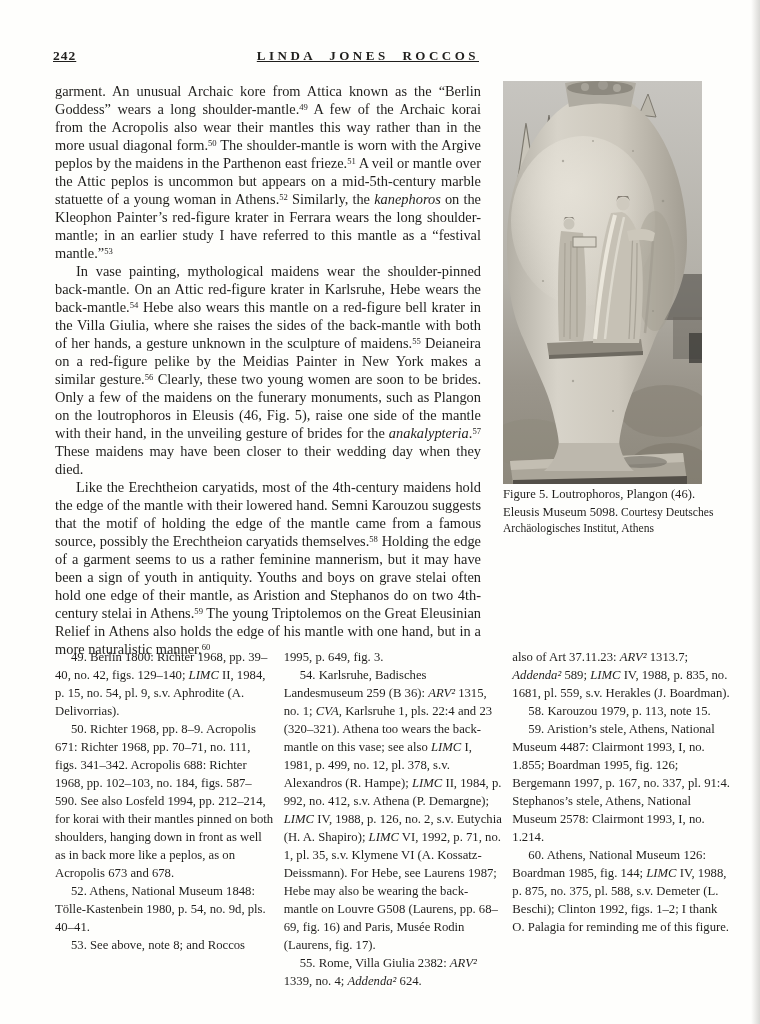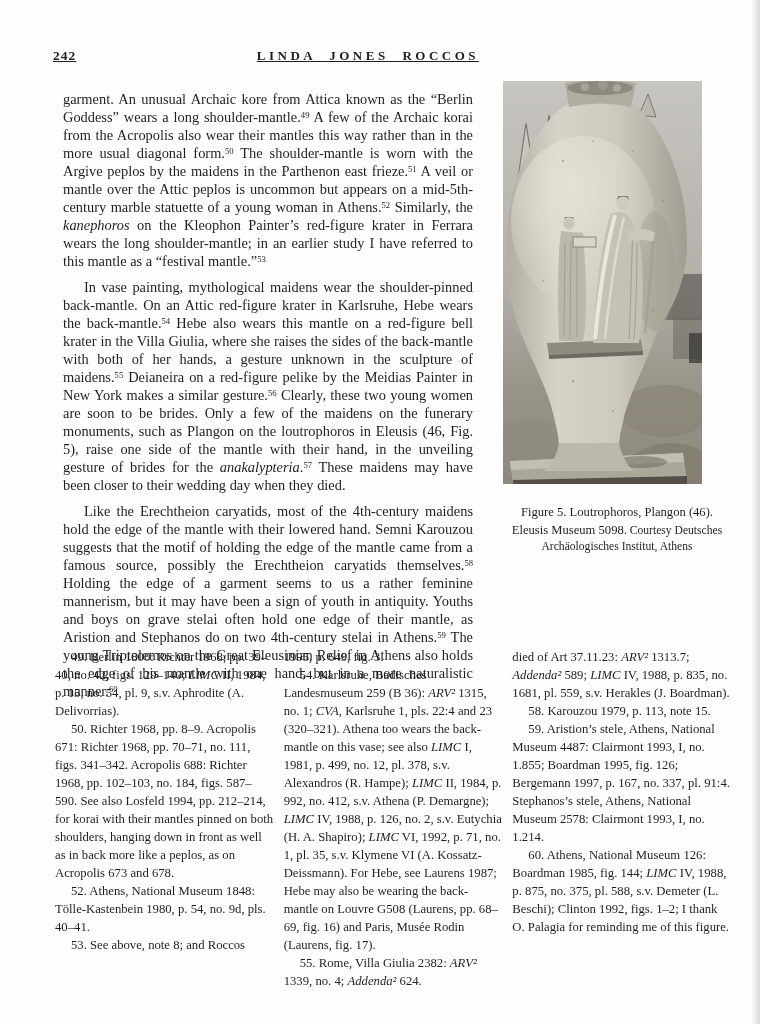--- a/index.html
+++ b/index.html
@@ -5,27 +5,27 @@
   html,body{margin:0;padding:0;background:#e9e9e7;}
   .page{position:relative;width:760px;height:1024px;margin:0 auto;background:#fefefc;
         font-family:"Liberation Serif","DejaVu Serif",serif;color:#201f1d;overflow:hidden;}
   .scan-edge{position:absolute;top:0;right:0;width:9px;height:1024px;
         background:linear-gradient(to right,rgba(120,118,112,0),rgba(120,118,112,0.28));}
   .header{position:absolute;left:53px;top:48px;width:426px;display:flex;
         justify-content:space-between;align-items:center;text-decoration:underline;}
   .pagenum{font-size:13.5px;font-weight:bold;letter-spacing:1px;}
   .runhead{font-size:13px;font-weight:bold;letter-spacing:3.5px;word-spacing:7px;}
   .main{position:absolute;left:55px;top:82px;width:426px;}
-  .bp{margin:8px;font-size:14.4px;line-height:18px;text-align:justify;}
+  .bp{margin:0;font-size:14.4px;line-height:18px;text-align:justify;}
   .bp.ind{text-indent:21px;}
   sup{font-size:0.6em;line-height:0;vertical-align:baseline;position:relative;top:-0.45em;}
   i{font-style:italic;}
   b{font-weight:normal;}
   .photo{position:absolute;left:503px;top:81px;width:199px;height:403px;}
-  .caption{position:absolute;left:503px;top:504px;width:228px;font-size:11.6px;line-height:16.5px;text-align:center;}
+  .caption{position:absolute;left:503px;top:486px;width:228px;font-size:11.6px;line-height:16.5px;}
   .caption b{font-size:12.6px;}
   .footnotes{position:absolute;left:55px;top:648px;width:676px;display:flex;gap:10px;}
   .fcol{width:219px;}
   .fn{margin:0;font-size:12.7px;line-height:18px;text-align:left;}
   .fn.ind{text-indent:16px;}
 </style>
 </head>
 <body>
 
 <div class="page">
@@ -136,21 +136,21 @@
         <p class="fn ind"><span>50. Richter 1968, pp. 8–9. Acropolis 671: Richter 1968, pp. 70–71, no. 111, figs. 341–342. Acropolis 688: Richter 1968, pp. 102–103, no. 184, figs. 587–590. See also Losfeld 1994, pp. 212–214, for korai with their mantles pinned on both shoulders, hanging down in front as well as in back more like a peplos, as on Acropolis 673 and 678.</span></p>
         <p class="fn ind"><span>52. Athens, National Museum 1848: Tölle-Kastenbein 1980, p. 54, no. 9d, pls. 40–41.</span></p>
         <p class="fn ind"><span>53. See above, note 8; and Roccos</span></p>
       </div>
     <div class="fcol">
         <p class="fn"><span>1995, p. 649, fig. 3.</span></p>
         <p class="fn ind"><span>54. Karlsruhe, Badisches Landesmuseum 259 (B 36): </span><i>ARV²</i><span> 1315, no. 1; </span><i>CVA,</i><span> Karlsruhe 1, pls. 22:4 and 23 (320–321). Athena too wears the back-mantle on this vase; see also </span><i>LIMC</i><span> I, 1981, p. 499, no. 12, pl. 378, s.v. Alexandros (R. Hampe); </span><i>LIMC</i><span> II, 1984, p. 992, no. 412, s.v. Athena (P. Demargne); </span><i>LIMC</i><span> IV, 1988, p. 126, no. 2, s.v. Eutychia (H. A. Shapiro); </span><i>LIMC</i><span> VI, 1992, p. 71, no. 1, pl. 35, s.v. Klymene VI (A. Kossatz-Deissmann). For Hebe, see Laurens 1987; Hebe may also be wearing the back-mantle on Louvre G508 (Laurens, pp. 68–69, fig. 16) and Paris, Musée Rodin (Laurens, fig. 17).</span></p>
         <p class="fn ind"><span>55. Rome, Villa Giulia 2382: </span><i>ARV²</i><span> 1339, no. 4; </span><i>Addenda²</i><span> 624.</span></p>
       </div>
     <div class="fcol">
-        <p class="fn"><span>died of Art 37.11.23: </span><i>ARV²</i><span> 1313.7; </span><i>Addenda²</i><span> 589; </span><i>LIMC</i><span> IV, 1988, p. 835, no. 1681, pl. 559, s.v. Herakles (J. Boardman).</span></p>
+        <p class="fn"><span>also of Art 37.11.23: </span><i>ARV²</i><span> 1313.7; </span><i>Addenda²</i><span> 589; </span><i>LIMC</i><span> IV, 1988, p. 835, no. 1681, pl. 559, s.v. Herakles (J. Boardman).</span></p>
         <p class="fn ind"><span>58. Karouzou 1979, p. 113, note 15.</span></p>
         <p class="fn ind"><span>59. Aristion’s stele, Athens, National Museum 4487: Clairmont 1993, I, no. 1.855; Boardman 1995, fig. 126; Bergemann 1997, p. 167, no. 337, pl. 91:4. Stephanos’s stele, Athens, National Museum 2578: Clairmont 1993, I, no. 1.214.</span></p>
         <p class="fn ind"><span>60. Athens, National Museum 126: Boardman 1985, fig. 144; </span><i>LIMC</i><span> IV, 1988, p. 875, no. 375, pl. 588, s.v. Demeter (L. Beschi); Clinton 1992, figs. 1–2; I thank O. Palagia for reminding me of this figure.</span></p>
       </div>
   </div>
 
   <div class="scan-edge"></div>
 </div>
 
 </body></html>

